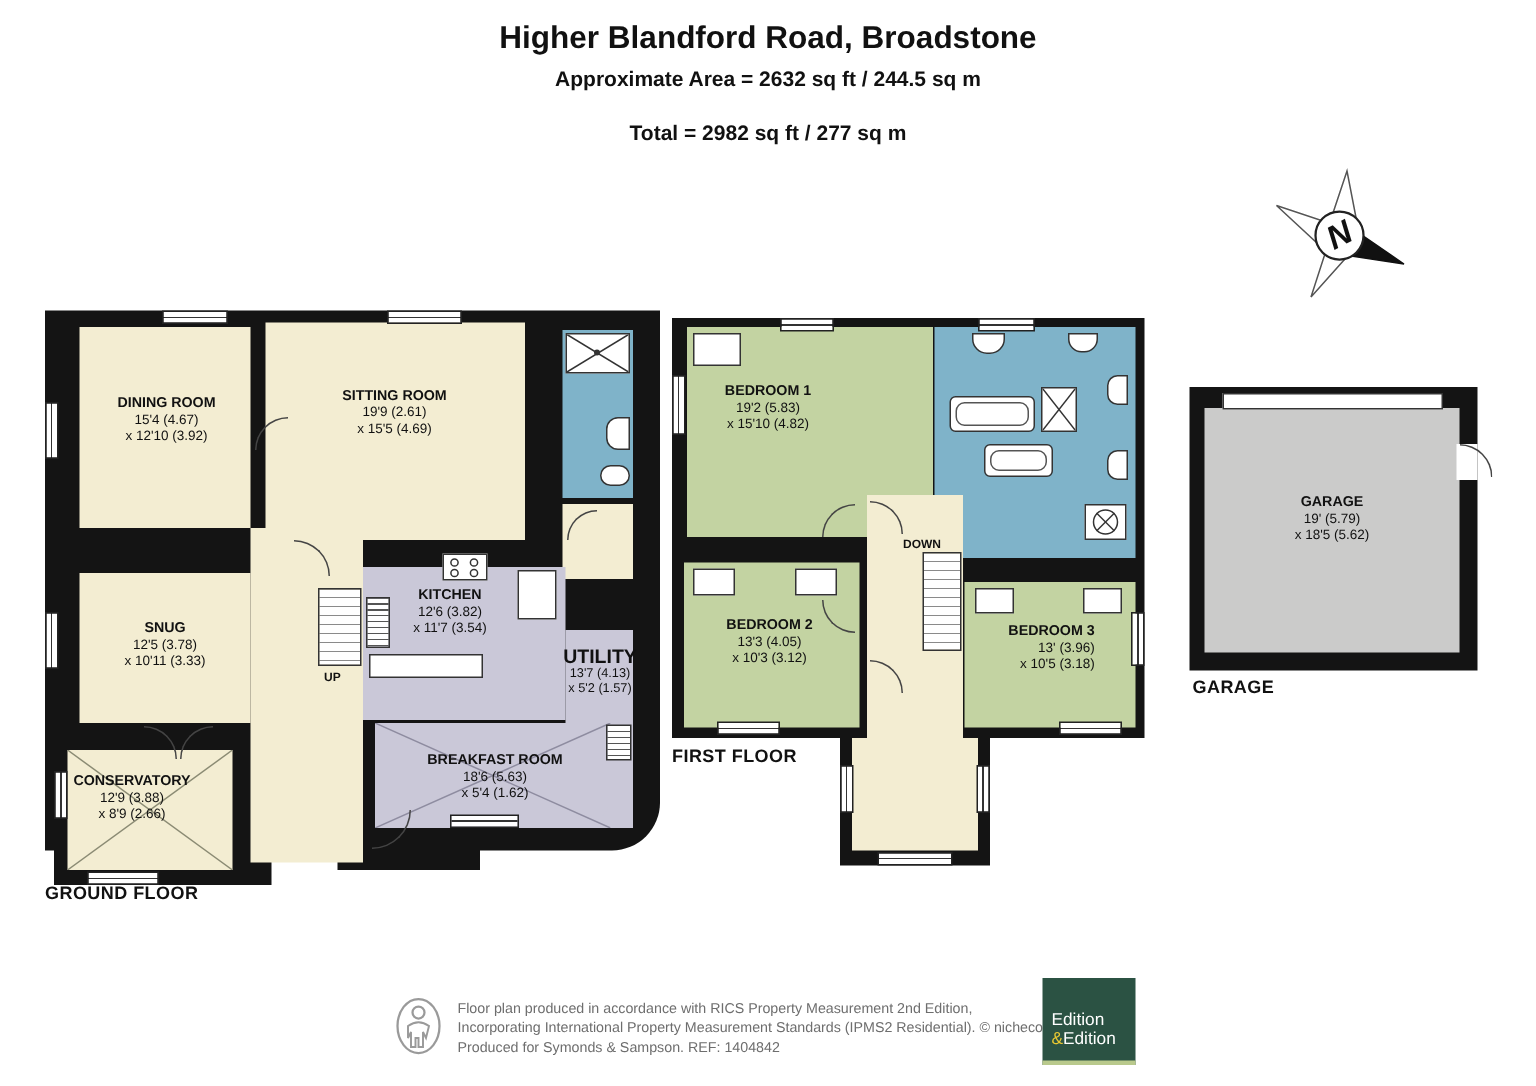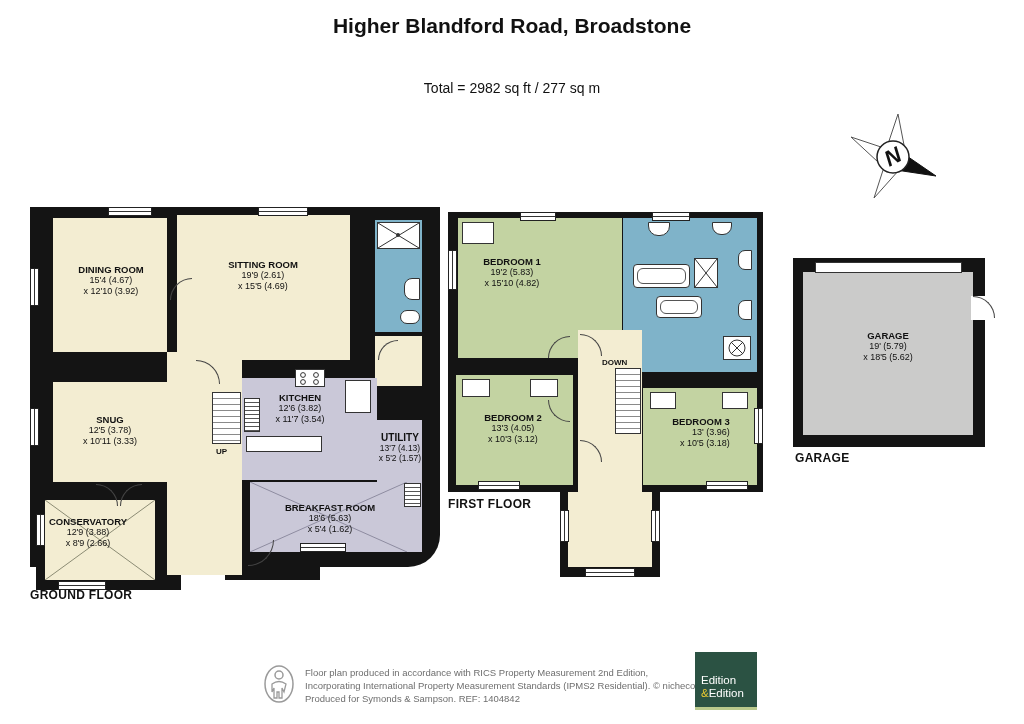--- a/index.html
+++ b/index.html
@@ -30,21 +30,22 @@
   .hdr{position:absolute;left:0;right:0;text-align:center;}
   .footer-text{position:absolute;font-size:9.5px;line-height:13px;color:#6e6e6e;}
   .xline{position:absolute;pointer-events:none;}
 </style>
 </head>
 <body>
 
 <div id="page">
 
   <div class="hdr" style="top:14px;font-size:21px;font-weight:bold;">Higher Blandford Road, Broadstone</div>
-  <div class="hdr" style="top:80px;font-size:14px;font-weight:normal;">Total = 2982 sq ft / 277 sq m</div>
+  <div class="hdr" style="top:44px;font-size:14px;font-weight:bold;">Approximate Area = 2632 sq ft / 244.5 sq m</div>
+  <div class="hdr" style="top:80px;font-size:14px;font-weight:bold;">Total = 2982 sq ft / 277 sq m</div>
 
   <svg class="abs" style="left:843px;top:110px;" width="100" height="94" viewBox="0 0 100 94">
     <polygon points="55,4 43,40 61,35" fill="#fff" stroke="#555" stroke-width="1"></polygon>
     <polygon points="8,27 38,37 35,52" fill="#fff" stroke="#555" stroke-width="1"></polygon>
     <polygon points="31,88 42,54 56,60" fill="#fff" stroke="#555" stroke-width="1"></polygon>
     <polygon points="93,66 58,42 53,60" fill="#111" stroke="#111" stroke-width="1"></polygon>
     <circle cx="50" cy="47" r="16" fill="#fff" stroke="#222" stroke-width="1.5"></circle>
     <text x="50" y="54" font-size="22" font-weight="bold" font-style="italic" text-anchor="middle" fill="#111" transform="rotate(-28 50 47)">N</text>
   </svg>
 
@@ -128,21 +129,21 @@
     <div class="rname">SNUG</div>
     <div>12'5 (3.78)</div>
     <div>x 10'11 (3.33)</div>
   </div>
   <div class="room-label" style="left:300px;top:408px;">
     <div class="rname">KITCHEN</div>
     <div>12'6 (3.82)</div>
     <div>x 11'7 (3.54)</div>
   </div>
   <div class="room-label" style="left:400px;top:448px;font-size:8.5px;line-height:10px;">
-    <div class="rname" style="font-size:10px;">UTILITY</div>
+    <div class="rname" style="font-size:13px;">UTILITY</div>
     <div>13'7 (4.13)</div>
     <div>x 5'2 (1.57)</div>
   </div>
   <div class="room-label" style="left:330px;top:518px;">
     <div class="rname">BREAKFAST ROOM</div>
     <div>18'6 (5.63)</div>
     <div>x 5'4 (1.62)</div>
   </div>
   <div class="room-label" style="left:88px;top:532px;">
     <div class="rname">CONSERVATORY</div>

